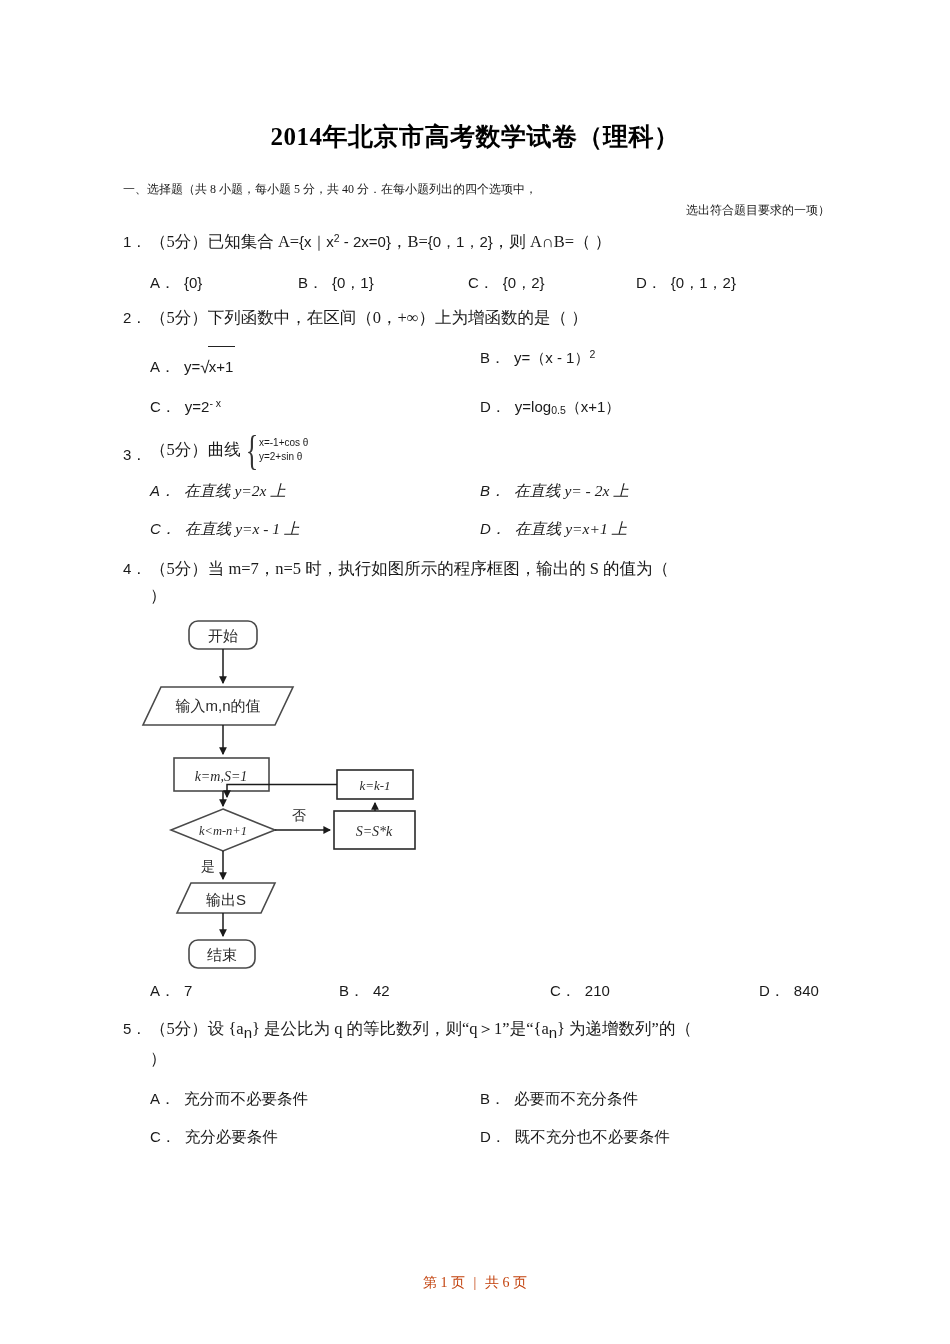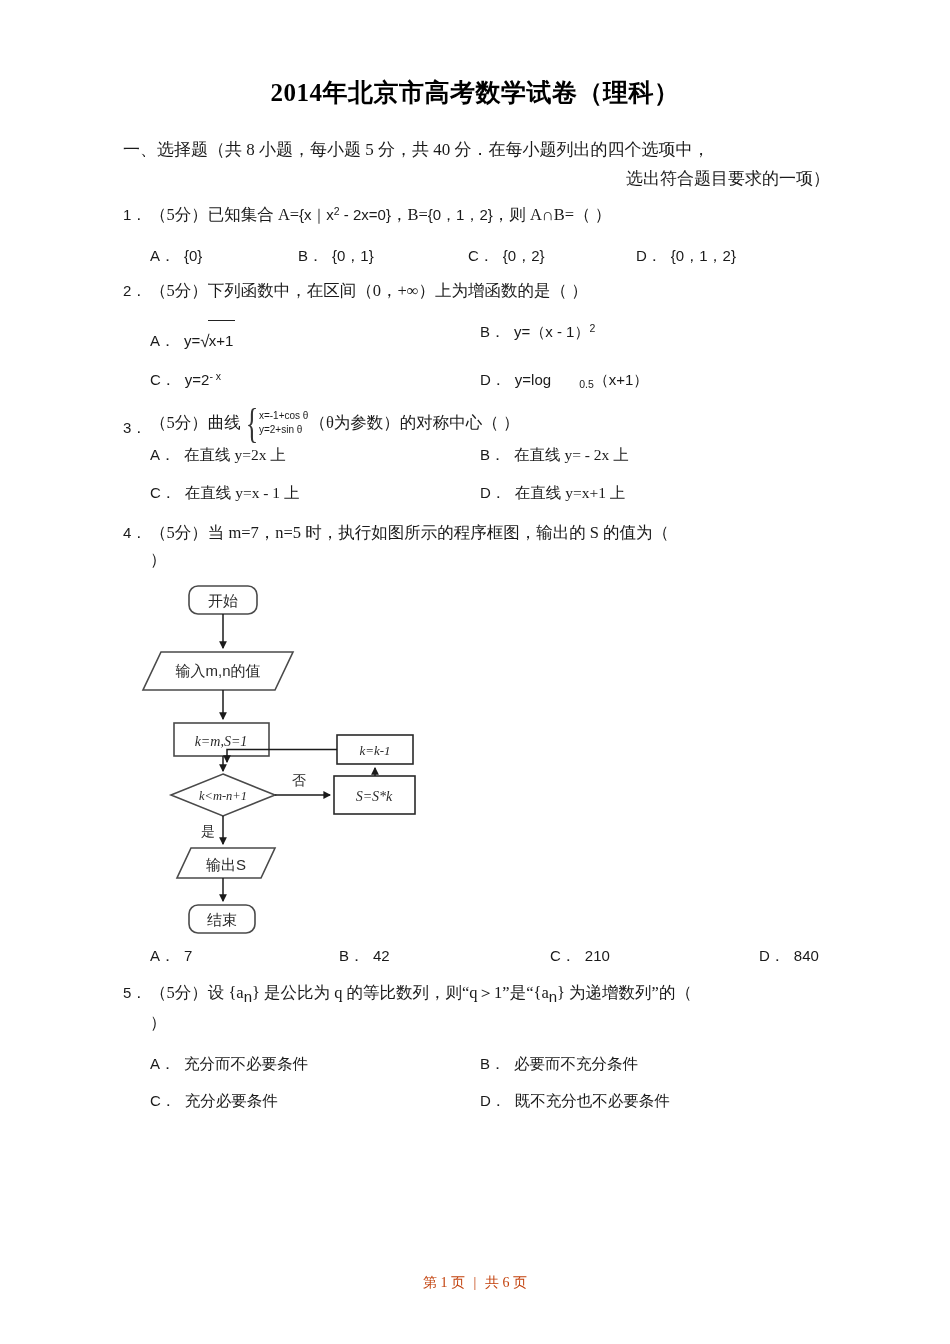--- a/index.html
+++ b/index.html
@@ -25,35 +25,35 @@
     padding: 0;
   }
 
   
   .doc-title {
     text-align: center;
     font-size: 25px;
     font-weight: bold;
     letter-spacing: 0.5px;
     margin: 0;
-    padding-top: 76px;
+    padding-top: 120px;
     padding-bottom: 0;
     color: #000;
   }
 
   
   .content {
     margin: 0 auto;
     width: 710px;
     padding-left: 3px;
     padding-top: 26px;
   }
 
   .section-head {
-    font-size: 17px;
+    font-size: 12px;
     line-height: 1.72;
     text-indent: 0;
     margin-bottom: 2px;
   }
   .section-head .cont-line {
     display: block;
     padding-left: 26px;
     text-align: right;
   }
 
@@ -90,21 +90,21 @@
     grid-template-columns: 330px auto;
     row-gap: 13px;
   }
   .opt { white-space: nowrap; }
   .opt-lab {
     font-family: "Liberation Sans", sans-serif;
     font-size: 15px;
     margin-right: 9px;
   }
   .math { font-family: "Liberation Sans", sans-serif; font-size: 15px; }
-  .math sub { font-size: 10.5px; vertical-align: -0.22em; padding-left: 28px; }
+  .math sub { font-size: 10.5px; vertical-align: -0.22em; }
   .math sup { font-size: 10.5px; vertical-align: 0.46em; }
 
   
   .sqrt { display: inline-block; white-space: nowrap; }
   .sqrt .rad { font-size: 17px; vertical-align: -0.08em; }
   .sqrt .under {
     border-top: 1px solid #222;
     padding: 8px 2px 0 1px;
     display: inline-block;
     margin-left: -2px;
@@ -206,24 +206,23 @@
       <div class="q-body" style="display:flex;align-items:center;">
         <span>（5分）</span>
           <span>曲线</span>
         <span class="sys">
           <span class="brace">{</span>
           <span class="rows">
             <span>x=-1+cos θ</span>
             <span>y=2+sin θ</span>
           </span>
         </span>
-        <span>（θ为参数）的对称中心（        ）</span>
-      </div>
-    </div>
-    <div class="opts cols2" style="margin-top:3px;">
+      </div>
+    </div>
+    <div class="opts cols2" style="margin-top:12px;font-style:italic;">
       <div class="opt"><span class="opt-lab">A．</span><span>在直线 y=2x 上</span></div>
       <div class="opt"><span class="opt-lab">B．</span><span>在直线 y= - 2x 上</span></div>
       <div class="opt"><span class="opt-lab">C．</span><span>在直线 y=x - 1 上</span></div>
       <div class="opt"><span class="opt-lab">D．</span><span>在直线 y=x+1 上</span></div>
     </div>
 
     <div class="q" style="margin-top:14px;">
       <div class="q-num">4．</div>
       <div class="q-body">
         <span>（5分）</span><span>当 m=7，n=5 时，执行如图所示的程序框图，输出的 S 的值为（</span>

